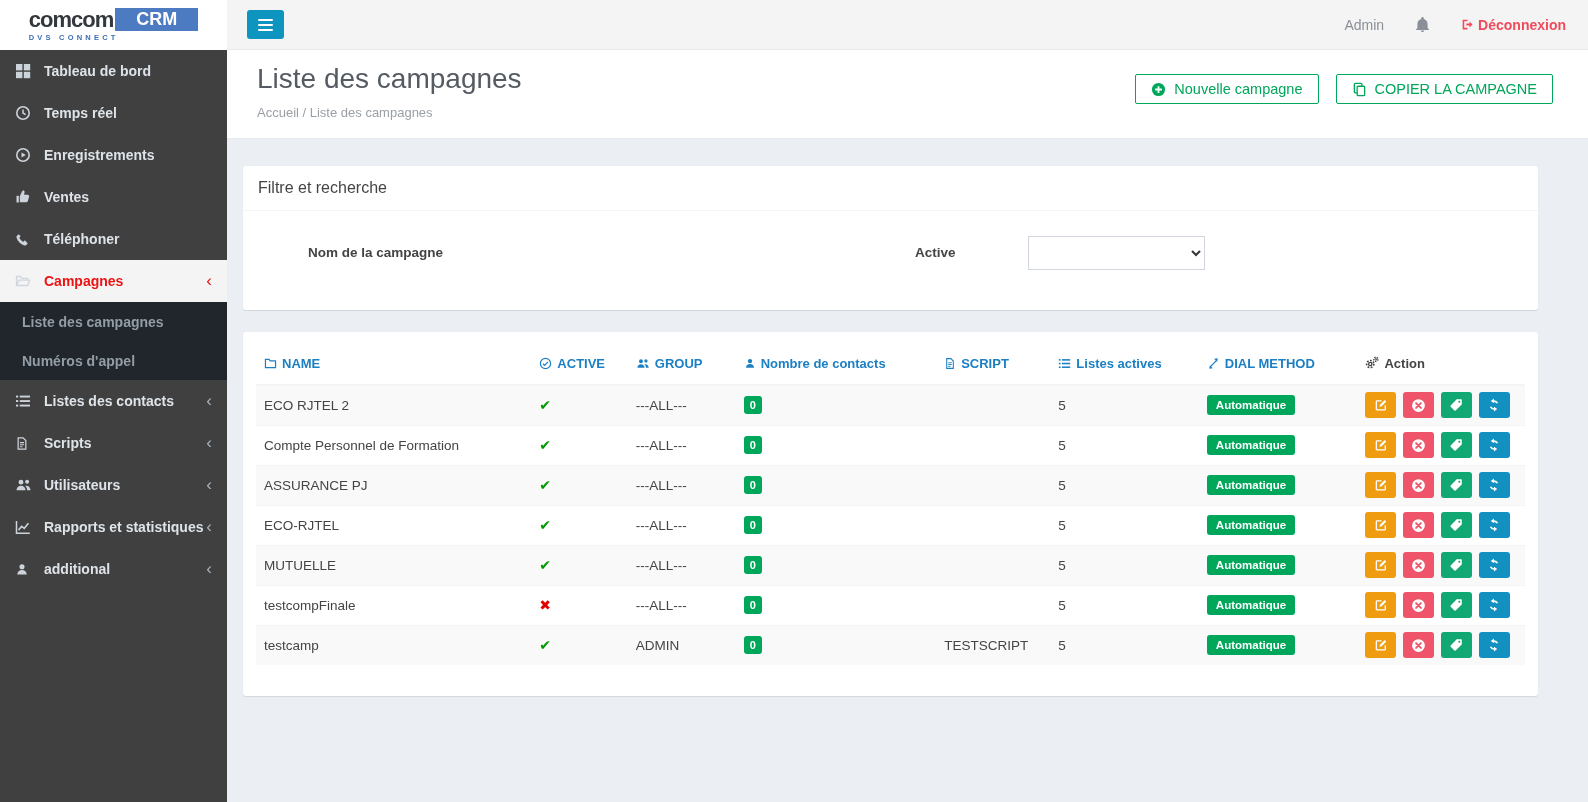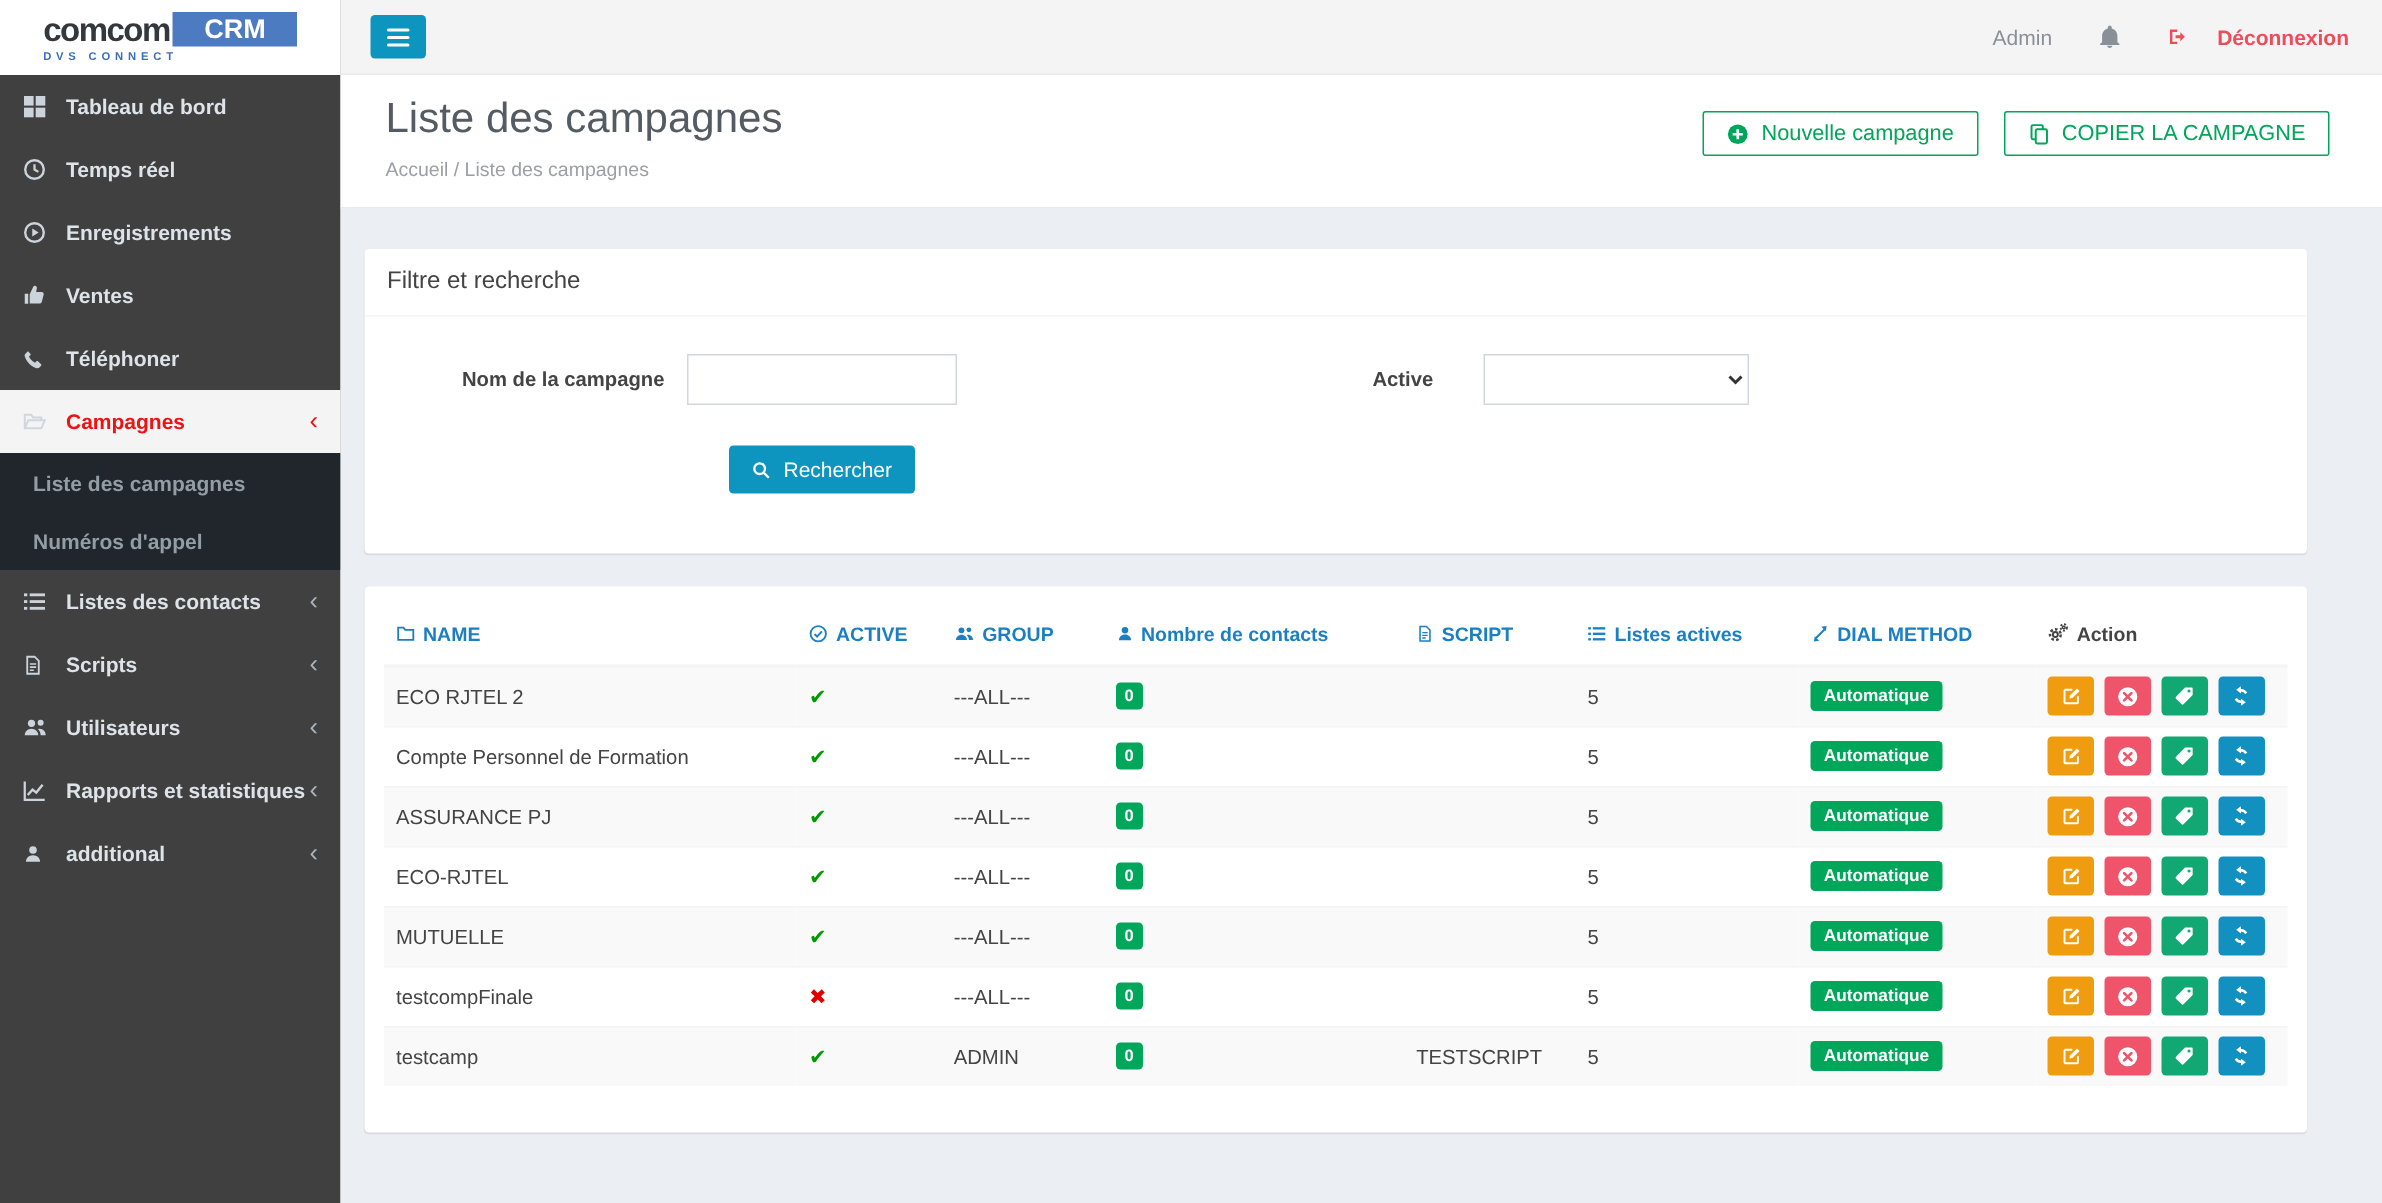--- a/index.html
+++ b/index.html
@@ -25,35 +25,35 @@
   .submenu .sub-item { height:39px; display:flex; align-items:center; padding-left:22px; color:#939da6; font-size:14px; font-weight:600; cursor:pointer; }
 
   
   .main { flex:1; display:flex; flex-direction:column; min-width:0; }
   .topbar { height:50px; flex:none; background:#f4f4f4; border-bottom:1px solid #e9e9e9; display:flex; align-items:center; padding:0 22px 0 20px; }
   .hamburger { width:37px; height:29px; background:#0d95bf; border:none; border-radius:3px; display:flex; flex-direction:column; justify-content:center; align-items:center; gap:3px; cursor:pointer; }
   .hamburger span { display:block; width:15px; height:2px; background:#fff; border-radius:1px; }
   .topbar-right { margin-left:auto; display:flex; align-items:center; gap:30px; }
   .tb-user { color:#8a9097; font-size:14px; cursor:pointer; }
   .tb-bell { color:#8a9097; cursor:pointer; display:flex; }
-  .tb-logout { color:#ef4c5b; font-size:14px; font-weight:700; cursor:pointer; display:flex; align-items:center; gap:20px; }
+  .tb-logout { color:#ef4c5b; font-size:14px; font-weight:700; cursor:pointer; display:flex; align-items:center; gap:4px; }
 
   .content { flex:1; background:#ebeef2; overflow:hidden; }
   .page-head { background:#fff; border-bottom:1px solid #e6e9ed; padding:13px 35px 18px 30px; display:flex; }
   .page-title { font-size:28px; font-weight:400; color:#555b62; }
   .breadcrumb { margin-top:10px; font-size:13px; color:#9aa0a6; }
   .head-buttons { margin-left:auto; display:flex; gap:17px; align-self:flex-start; margin-top:11px; }
   .btn-outline-green { display:flex; align-items:center; gap:8px; background:#fff; border:1px solid #00a65a; color:#00a65a; font-size:14.5px; padding:6px 15px; border-radius:2px; cursor:pointer; font-family:inherit; }
 
   .cards { padding:0 50px 0 16px; }
   .card { background:#fff; border-radius:3px; box-shadow:0 1px 1px rgba(0,0,0,.1); }
   .filter-card { margin-top:27px; }
   .card-header { padding:13px 15px; font-size:16px; color:#444; border-bottom:1px solid #f4f4f4; }
   .filter-body { display:flex; padding:25px 15px 40px; }
-  .form-col { width:50%; display:flex; }
+  .form-col { width:50%; display:flex;gap:39px; }
   .form-label { text-align:right; font-weight:700; font-size:13.5px; color:#444; padding-top:9px; }
   .form-col.left .form-label { width:200px; padding-right:15px; }
   .form-col.right .form-label { width:98px; padding-right:33px; }
   .field-stack { display:flex; flex-direction:column; }
   .text-input { width:180px; height:34px; border:1px solid #d2d6de; padding:6px 10px; font-size:14px; font-family:inherit; color:#333; border-radius:0; }
   .select-input { width:177px; height:34px; border:1px solid #d2d6de; font-size:14px; font-family:inherit; color:#333; background:#fff; border-radius:0; }
   .btn-search { margin:27px auto 0; display:inline-flex; align-items:center; gap:8px; background:#0d95bf; color:#fff; border:none; border-radius:3px; padding:8px 15px; font-size:14px; font-family:inherit; cursor:pointer; }
 
   .table-card { margin-top:22px; padding:13px 13px 31px; }
   table { width:100%; border-collapse:collapse; table-layout:fixed; }
@@ -272,32 +272,20 @@
       </div>
     </div>
 
     <div class="cards">
 
       <section class="card filter-card">
         <div class="card-header">Filtre et recherche</div>
         <div class="filter-body">
           <div class="form-col left">
             <label class="form-label">Nom de la campagne</label>
-            <div class="field-stack">
-              <input class="text-input" type="text" value="" style="">
-              <button class="btn-search">
-                <span style="display:flex;">
-                  <svg viewBox="0 0 16 16" width="13" height="13" fill="none" stroke="#fff" stroke-width="1.9">
-                      <circle cx="6.7" cy="6.7" r="4.4"></circle>
-                      <path d="M10.3 10.3L14.2 14.2"></path>
-                    </svg>
-                </span>
-                <span>Rechercher</span>
-              </button>
-            </div>
           </div>
           <div class="form-col right">
             <label class="form-label">Active</label>
             <select class="select-input"><option value=""></option></select>
           </div>
         </div>
       </section>
 
       <section class="card table-card">
         <table>

